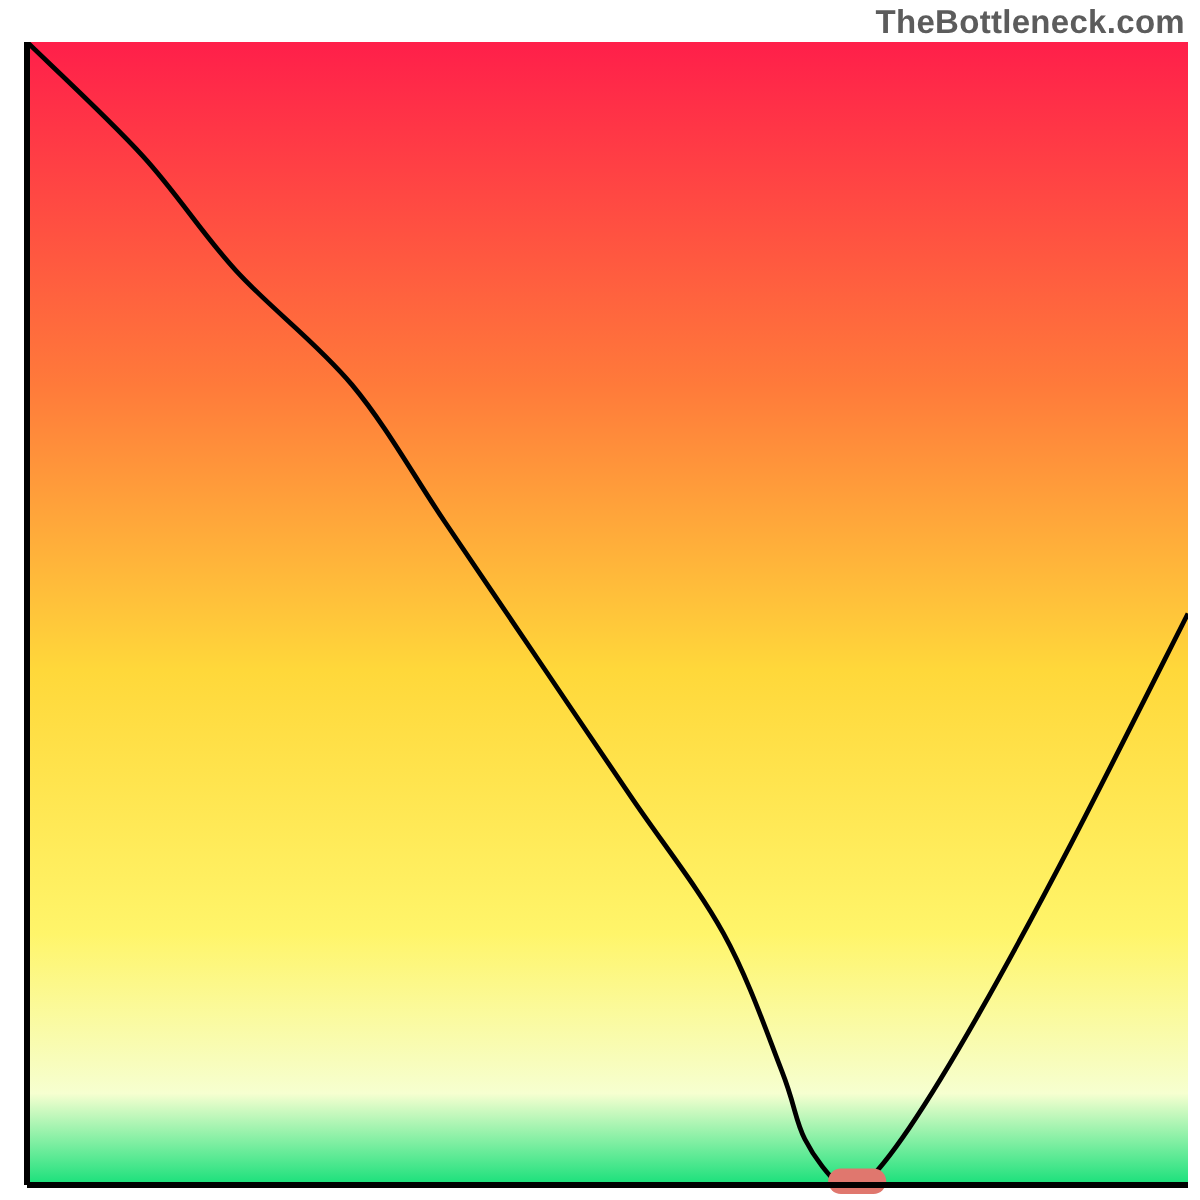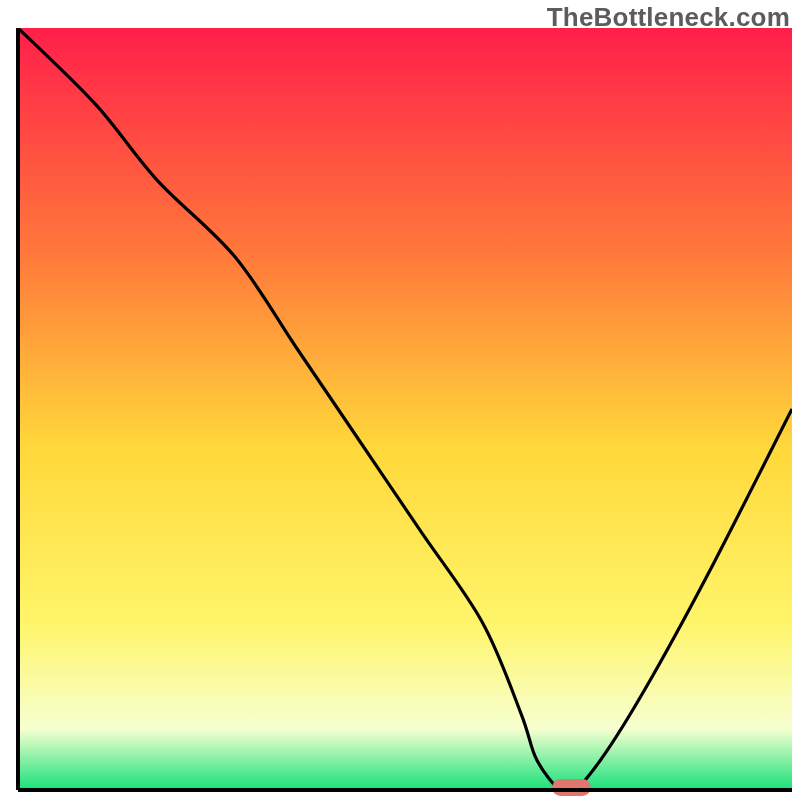--- a/index.html
+++ b/index.html
@@ -12,21 +12,21 @@
   }
   .stage {
     position: relative;
     width: 800px;
     height: 800px;
   }
   .watermark {
     position: absolute;
     top: 2px;
     right: 10px;
-    font-size: 26px;
+    font-size: 22px;
     font-weight: 600;
     color: #5c5c5c;
     letter-spacing: 0.2px;
   }
   svg.plot {
     position: absolute;
     left: 0;
     top: 0;
     width: 800px;
     height: 800px;

